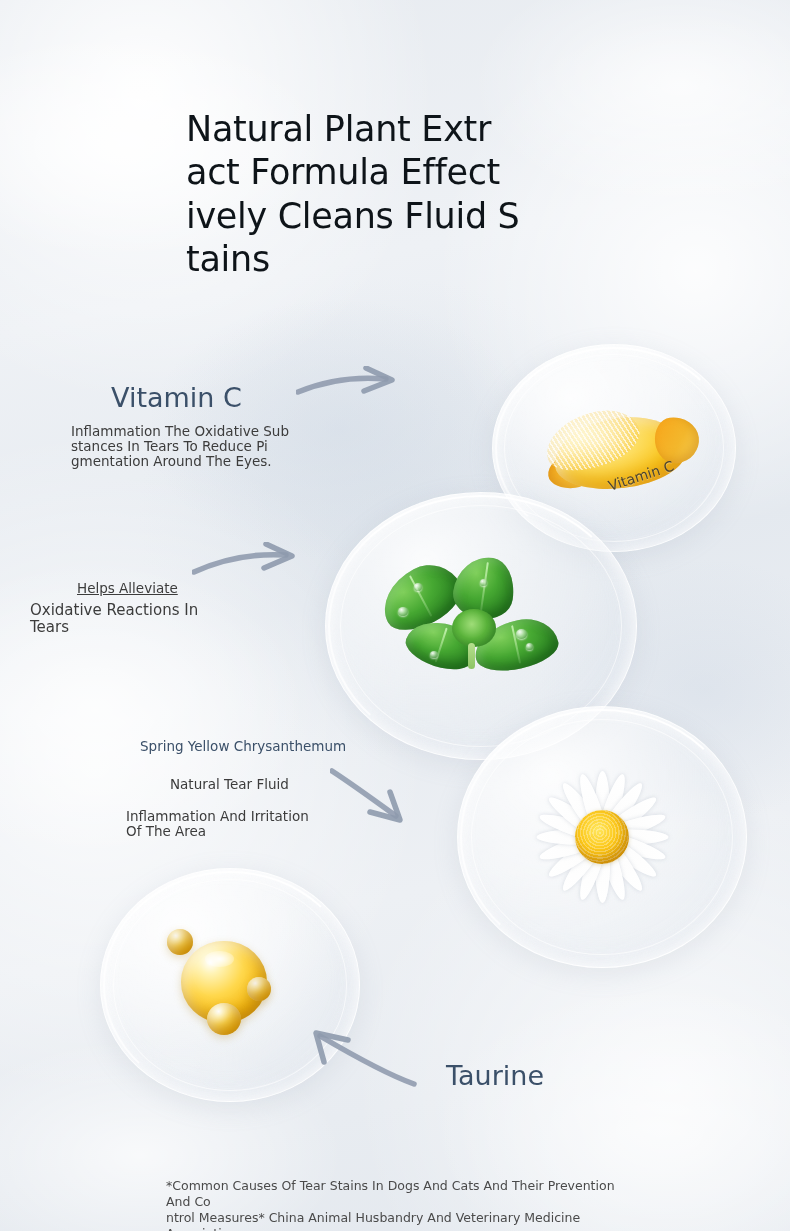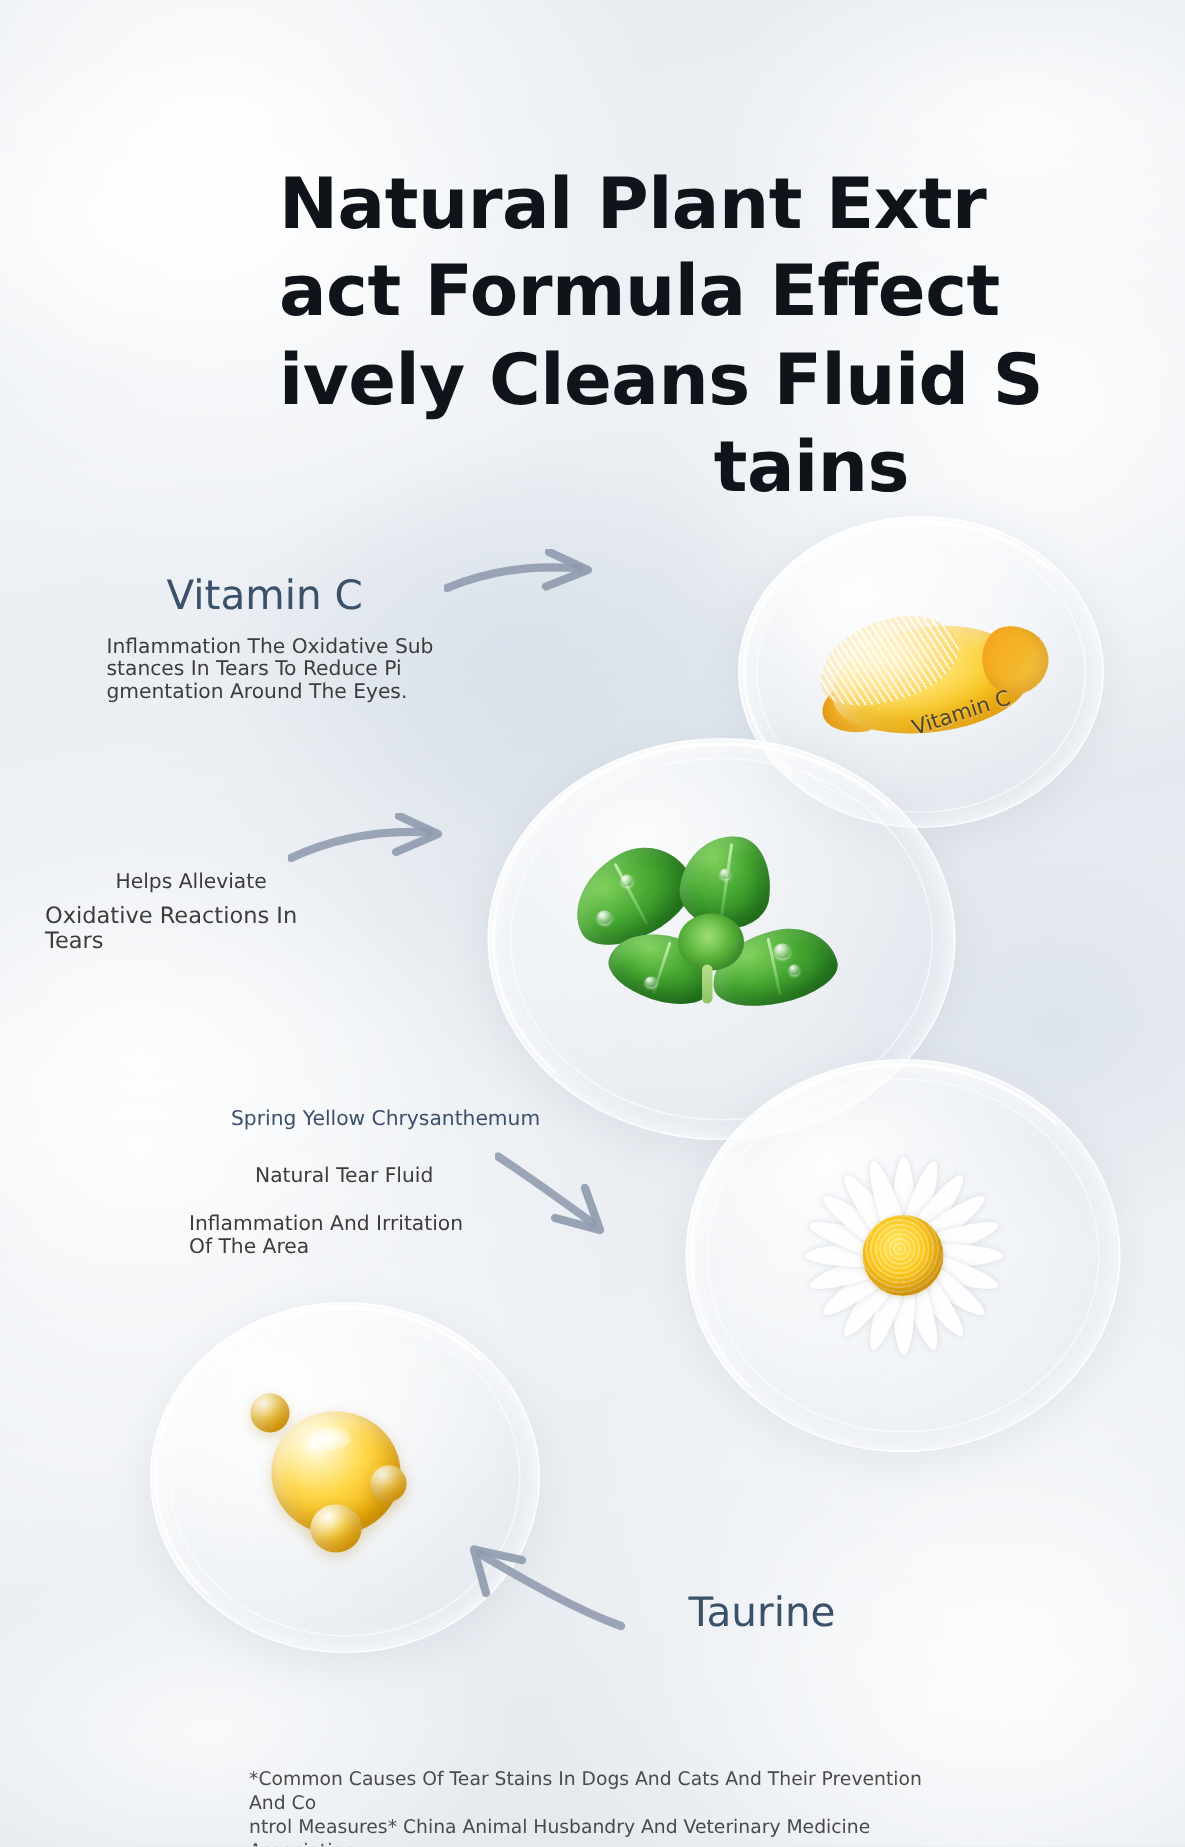--- a/index.html
+++ b/index.html
@@ -37,27 +37,26 @@
   }
 
   
   .title-block {
     position: absolute;
     left: 186px;
     top: 108px;
     width: 420px;
   }
   .title-line {
-    font-size: 47px;
-    font-weight: 700;
+    font-size: 35px;
+    font-weight: 400;
     line-height: 1.24;
     letter-spacing: -0.3px;
     color: #0e1419;
     white-space: pre;
-    text-align: right;
   }
 
   
   .dish {
     position: absolute;
     border-radius: 50%;
     background:
       radial-gradient(ellipse at 32% 26%, rgba(255,255,255,0.88) 0%, rgba(255,255,255,0.42) 38%, rgba(233,238,243,0.30) 66%, rgba(225,232,239,0.26) 100%);
     border: 1.3px solid rgba(255,255,255,0.92);
     box-shadow:
@@ -267,30 +266,30 @@
     line-height: 1.12;
     white-space: pre-line;
   }
 
   #ing-vitaminc { left: 62px; top: 382px; width: 260px; }
   #ing-vitaminc .ing-title { font-size: 27px; margin-left: 49px; }
   #ing-vitaminc .ing-desc  { font-size: 13.5px; margin-top: 11px; margin-left: 9px; }
 
   #ing-purslane { left: 22px; top: 564px; width: 250px; }
   #ing-purslane .ing-title { font-size: 25px; margin-left: 49px; }
-  #ing-purslane .ing-desc-1 { font-size: 13.5px; color:#3c3c3c; margin-top: 16px; margin-left: 55px; }
+  #ing-purslane .ing-desc-1 { font-size: 13.5px; color:#3c3c3c; margin-top: 16px; margin-left: 55px; text-decoration: underline; }
   #ing-purslane .ing-desc-2 { font-size: 15px; color:#3c3c3c; margin-top: 6px; margin-left: 8px; line-height:1.12; white-space: pre-line; }
 
   #ing-chrys { left: 120px; top: 738px; width: 290px; }
-  #ing-chrys .ing-title { font-size: 13.5px; margin-left: 34px; }
+  #ing-chrys .ing-title { font-size: 13.5px; margin-left: 20px; }
   #ing-chrys .ing-desc-1 { font-size: 13.5px; color:#3c3c3c; margin-top: 22px; margin-left: 50px; }
   #ing-chrys .ing-desc-2 { font-size: 13.5px; color:#3c3c3c; margin-top: 17px; margin-left: 6px; line-height:1.12; white-space: pre-line; }
 
   #ing-taurine { left: 420px; top: 1060px; width: 280px; }
-  #ing-taurine .ing-title { font-size: 27px; margin-left: 39px; }
+  #ing-taurine .ing-title { font-size: 27px; margin-left: 26px; }
   #ing-taurine .ing-desc  { font-size: 15.5px; margin-top: 10px; margin-left: 6px; }
 
   
   #footnote {
     position: absolute;
     left: 166px;
     top: 1178px;
     width: 470px;
     font-size: 12.5px;
     line-height: 1.28;

